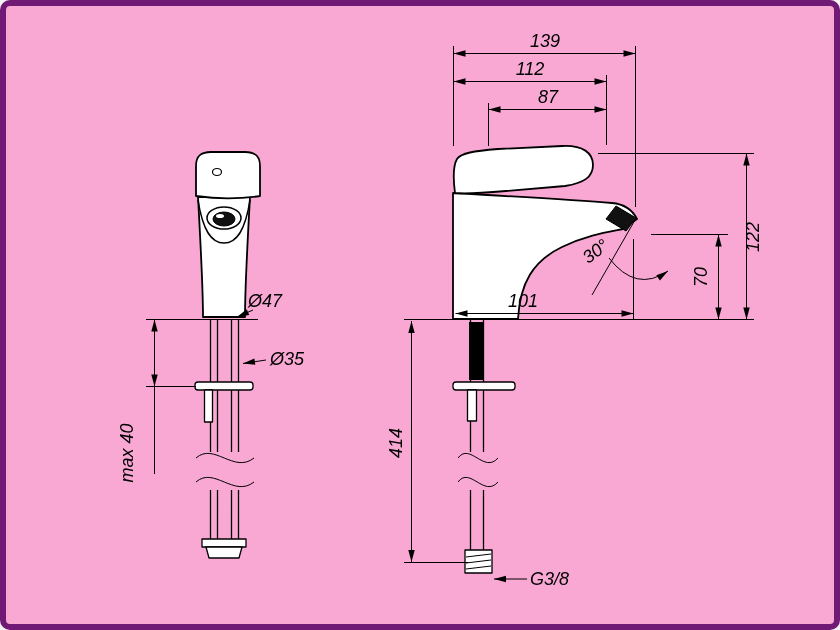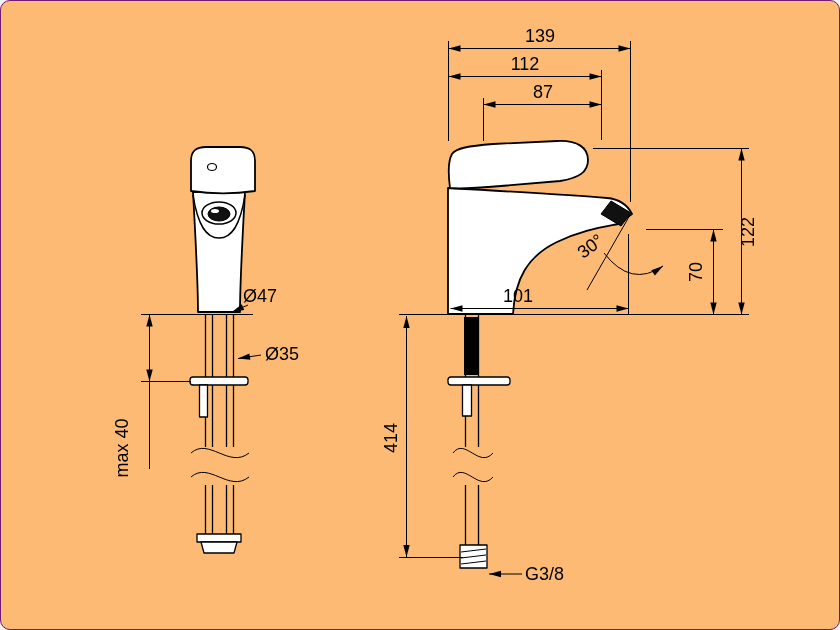--- a/index.html
+++ b/index.html
@@ -1,24 +1,25 @@
 <!DOCTYPE html>
 <html><head>
 <meta charset="utf-8">
 <style>
   html,body{margin:0;padding:0;background:#f3f3f3;}
   .canvas{
     position:relative;
     width:840px;height:630px;
-    background:#fdba74;
-    border:1px solid #701a75;
+    background:#f9a8d4;
+    border:6px solid #701a75;
     border-radius:10px;
     box-sizing:border-box;
     overflow:hidden;
     font-family:"Liberation Sans", sans-serif;
+    font-style:italic;
   }
   .canvas svg{position:absolute;left:0;top:0;}
   text{
     font-family:"Liberation Sans", sans-serif;
     font-size:18px;
     fill:#000;
   }
   .outline{fill:#ffffff;stroke:#000;stroke-width:1.8;stroke-linejoin:round;}
   .thin{stroke:#000;stroke-width:1;fill:none;}
   .part{stroke:#000;stroke-width:1.3;fill:none;}

